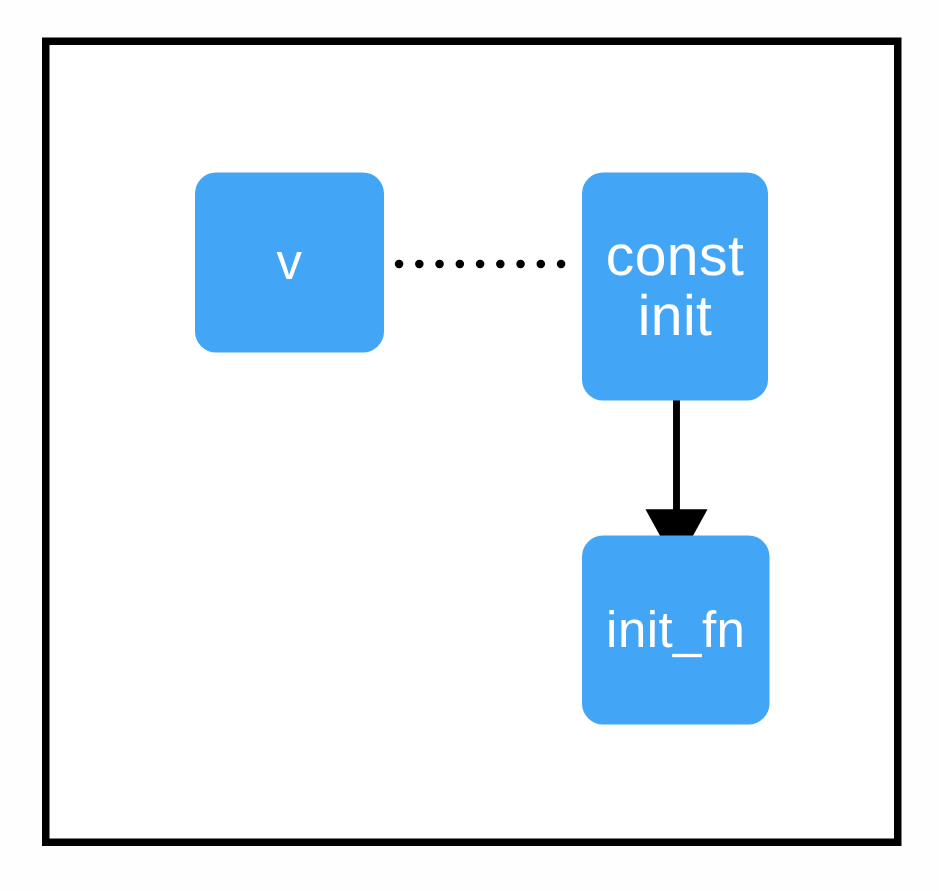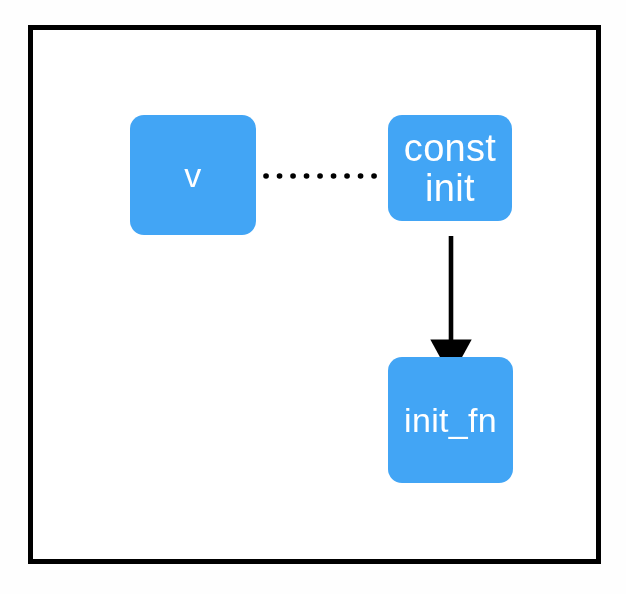--- a/index.html
+++ b/index.html
@@ -56,21 +56,21 @@
     left: 130px;
     top: 115px;
     width: 126px;
     height: 120px;
     font-size: 34px;
   }
   #node-const-init {
     left: 388px;
     top: 115px;
     width: 124px;
-    height: 106px;
+    height: 152px;
     font-size: 38px;
     text-align: center;
   }
   #node-init-fn {
     left: 388px;
     top: 357px;
     width: 125px;
     height: 126px;
     font-size: 34px;
     text-align: center;

